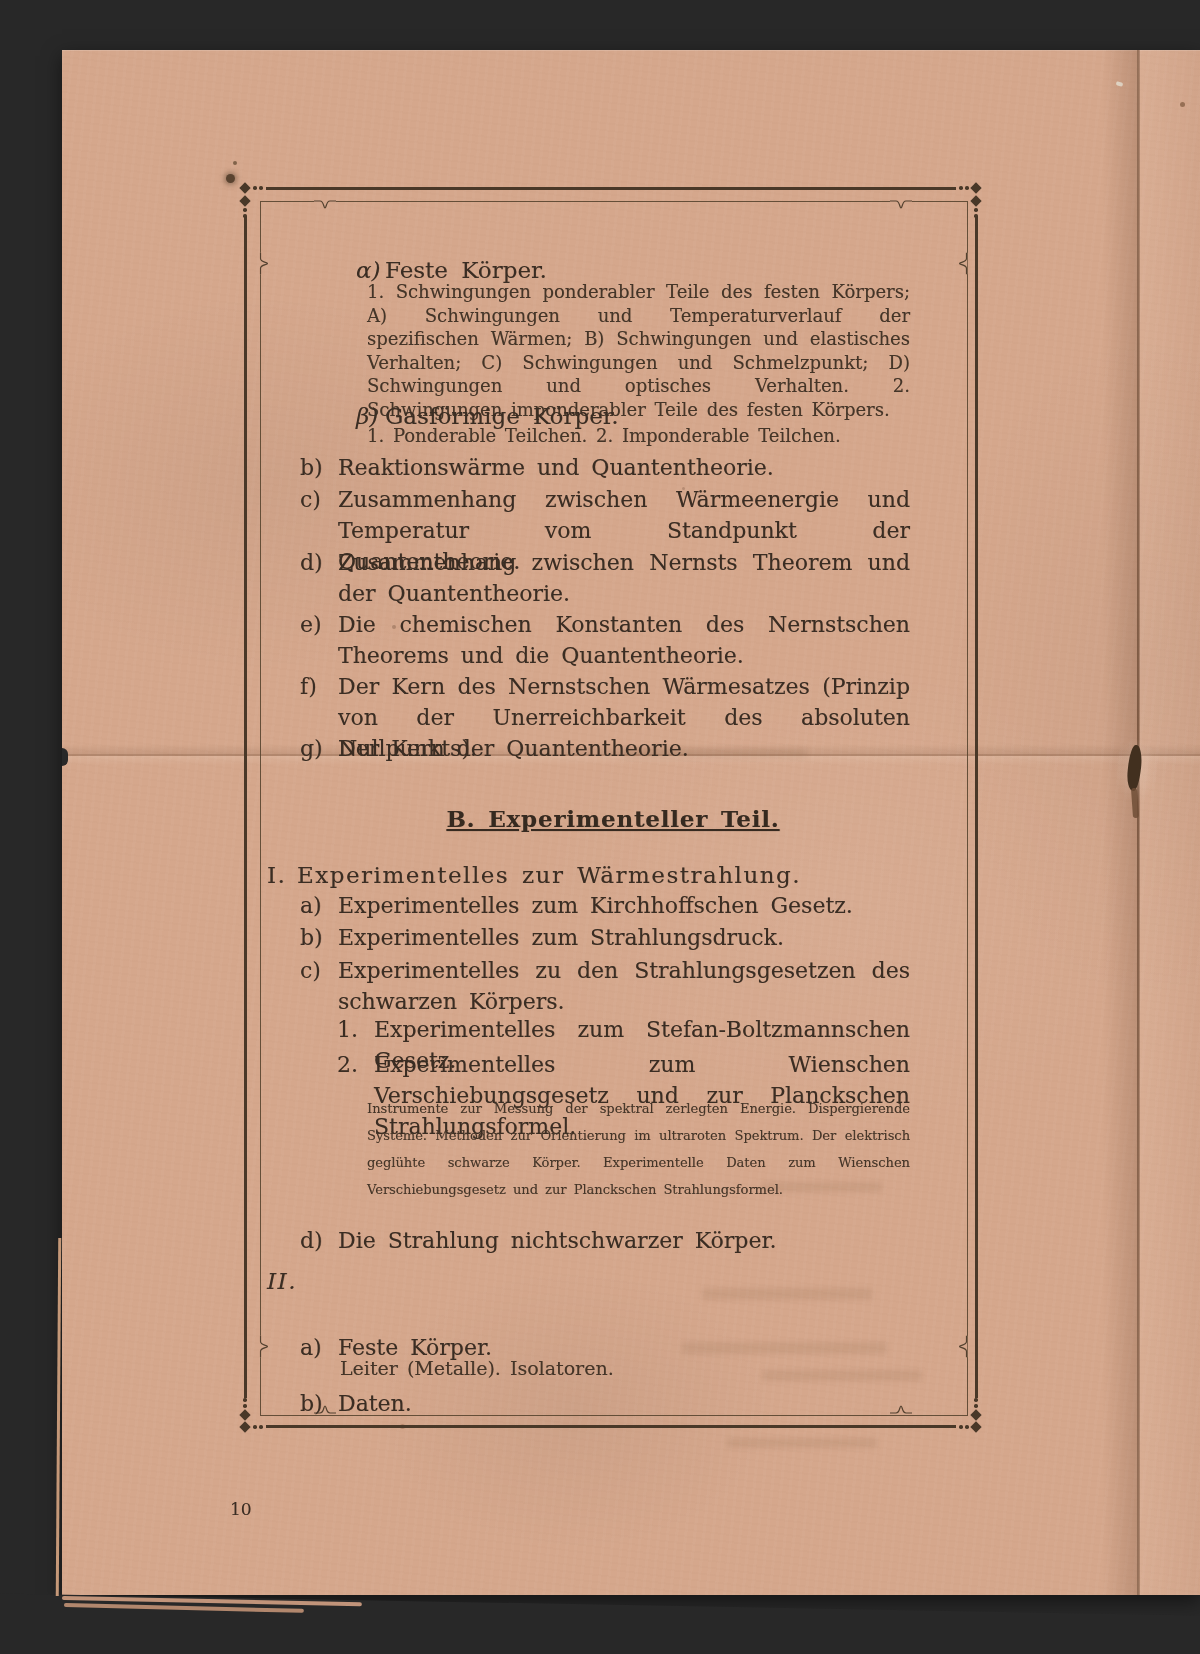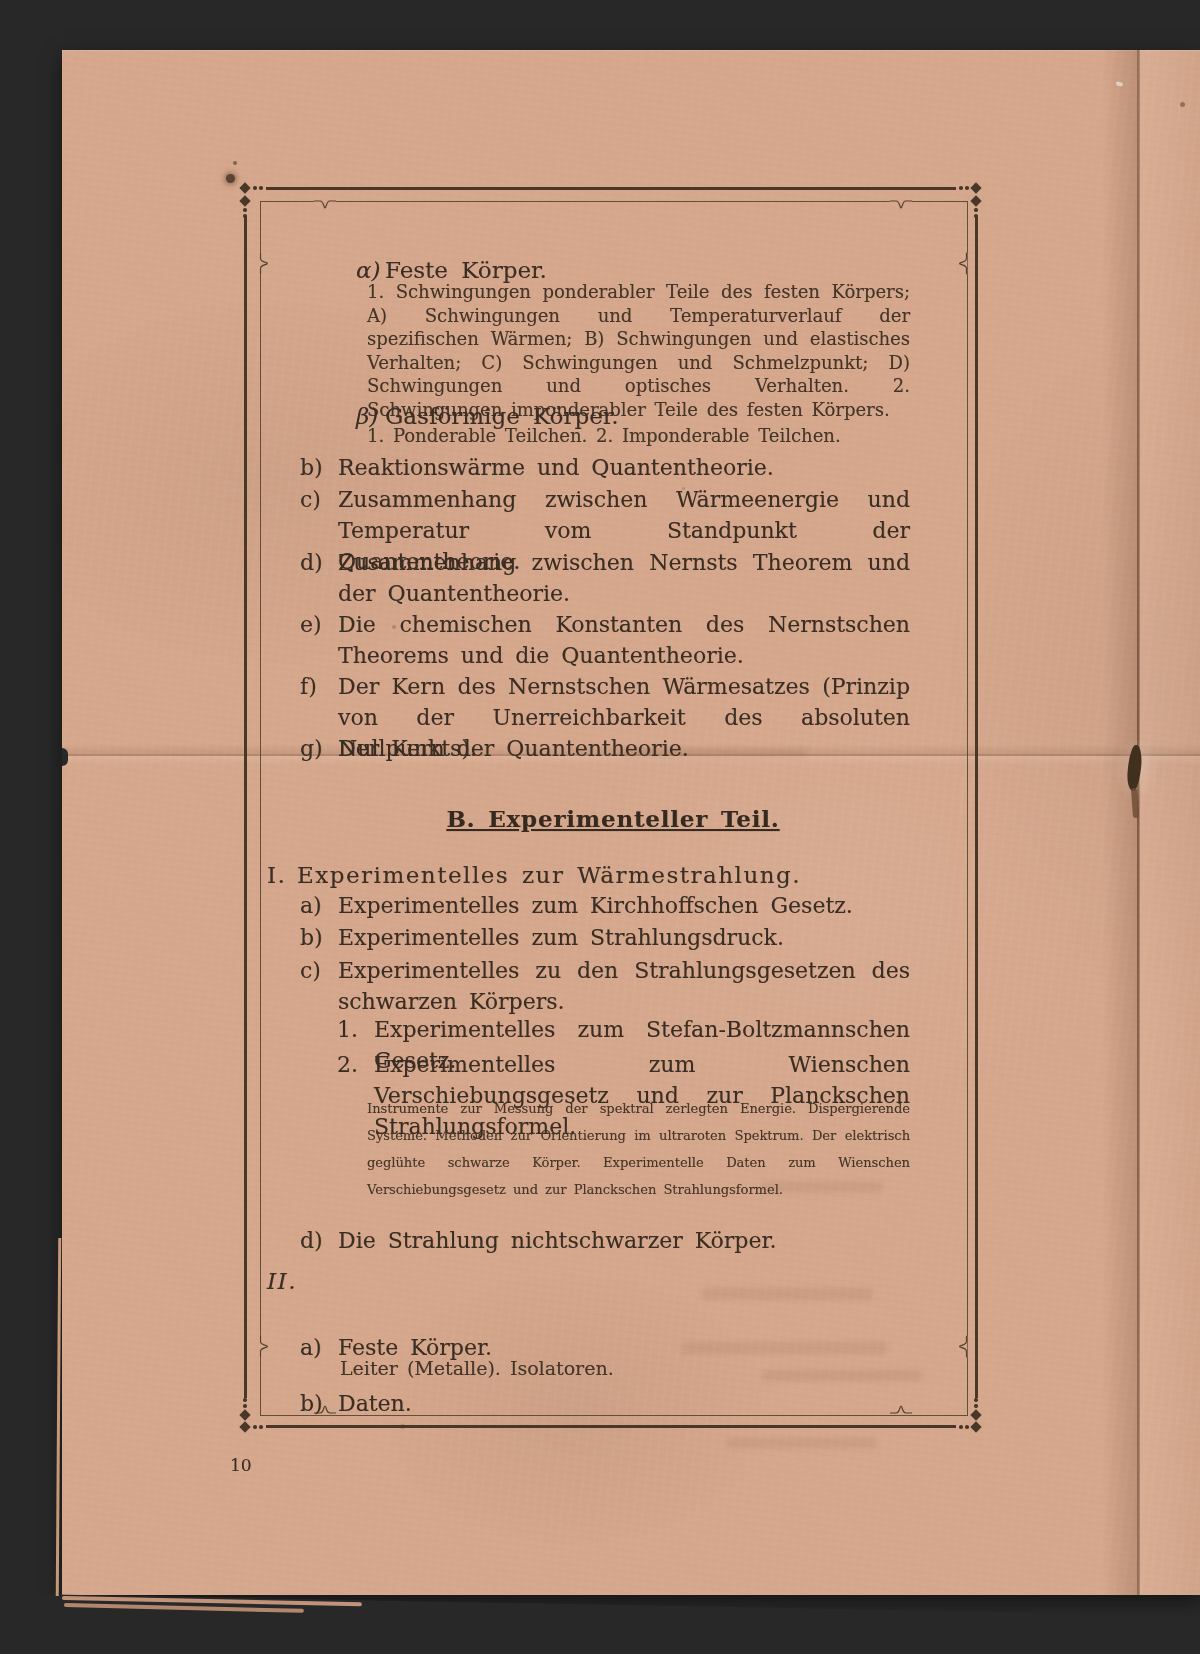--- a/index.html
+++ b/index.html
@@ -93,21 +93,21 @@
   .fine{left:305px;width:543px;font-size:18px;line-height:23.5px;word-spacing:3px;color:#443528;}
   .fine-wide{left:305px;width:543px;font-size:13px;line-height:27px;word-spacing:3px;color:#443528;}
   .numitem{left:275px;width:573px;padding-left:37px;box-sizing:border-box;
     font-size:22px;line-height:31px;word-spacing:5px;}
   .roman{left:205px;width:655px;padding-left:30px;box-sizing:border-box;
     font-size:23px;line-height:32px;letter-spacing:1.5px;word-spacing:4px;}
   .heading{left:198px;width:706px;text-align:center;font-size:23px;font-weight:bold;
     letter-spacing:0.8px;word-spacing:4px;color:#362a20;}
   .subnote{left:278px;width:420px;text-align:left;font-size:19px;line-height:26px;
     word-spacing:3px;color:#443528;}
-  .pagenum{left:168px;top:1388px;font-size:17px;color:#3a2d23;text-align:left;width:40px;}
+  .pagenum{left:168px;top:1432px;font-size:17px;color:#3a2d23;text-align:left;width:40px;}
   
   .p-alpha{top:182px;} .p-alphasub{top:212px;} .p-beta{top:328px;} .p-betasub{top:356px;}
   .p-b{top:380px;} .p-c{top:412px;} .p-d{top:475px;} .p-e{top:537px;} .p-f{top:599px;} .p-g{top:661px;}
   .p-head{top:732px;text-decoration:underline;} .p-I{top:786px;}
   .p-Ia{top:818px;} .p-Ib{top:850px;} .p-Ic{top:883px;}
   .p-c1{top:942px;} .p-c2{top:977px;} .p-note{top:1032px;}
   .p-Id{top:1153px;} .p-II{top:1192px;font-style:italic;}
   .p-IIa{top:1260px;} .p-IIanote{top:1286px;} .p-IIb{top:1316px;}
   
   .bottom-dark{position:absolute;left:-30px;top:1593px;width:1280px;height:120px;background:#282828;

